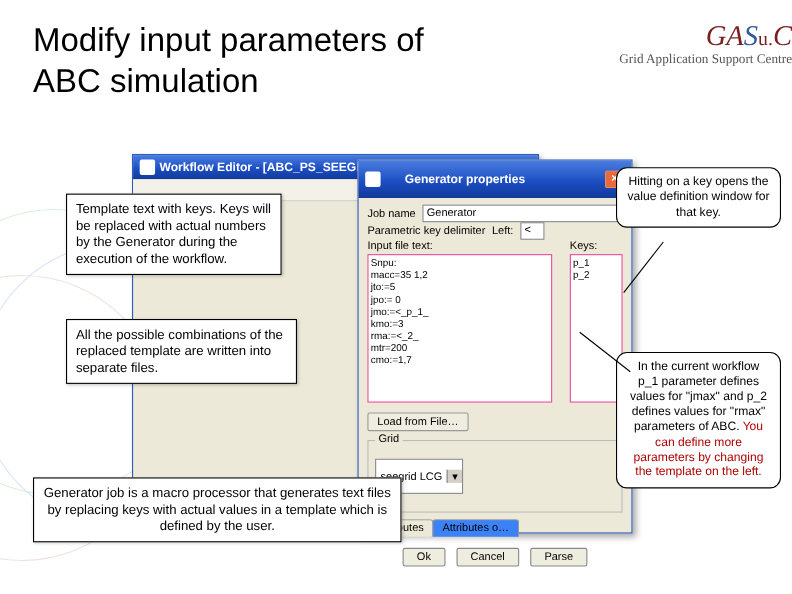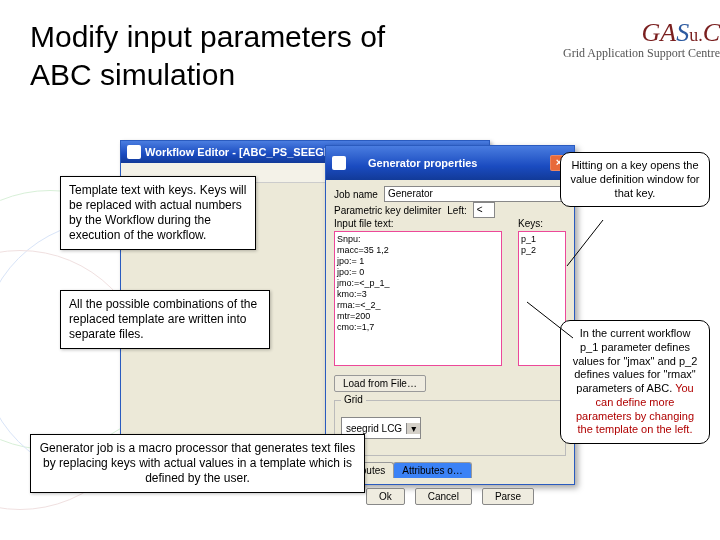--- a/index.html
+++ b/index.html
@@ -91,21 +91,21 @@
     margin-top: 8px;
     border: 1px solid #bbb; padding: 16px 6px;
     position: relative;
   }
   .grid-section .legend {
     position: absolute; top: -7px; left: 6px; background: #ece9d8;
     padding: 0 3px; font-size: 10px;
   }
   .combo {
     display: inline-flex; border: 1px solid #888; background: #fff;
-    height: 22px; font-size: 10px; align-items: center;
+    height: 32px; font-size: 10px; align-items: center;
   }
   .combo span { padding: 0 4px; }
   .combo .arrow { width: 14px; background: #d4d0c8; text-align: center; border-left: 1px solid #888; }
 
   .tabstrip { margin-top: 6px; display: flex; gap: 0; font-size: 10px; }
   .tab {
     padding: 2px 8px; border: 1px solid #999; border-bottom: none;
     background: #ece9d8; border-radius: 3px 3px 0 0; margin-right: -1px;
   }
   .tab.inactive { background: #3b82f6; }
@@ -179,21 +179,21 @@
       <span class="lbl">Parametric key delimiter</span>
       <span class="lbl">Left:</span>
       <div class="txtfield" style="flex:0 0 22px">&lt;</div>
     </div>
     <div class="row2">
       <div class="col-left">
         <div class="section-label">Input file text:</div>
         <div class="listbox" id="template-box">
             <span>Snpu:</span>
             <span>macc=35 1,2</span>
-            <span>jpo:= 1</span>
+            <span>jto:=5</span>
             <span>jpo:= 0</span>
             <span>jmo:=&lt;_p_1_</span>
             <span>kmo:=3</span>
             <span>rma:=&lt;_2_</span>
             <span>mtr=200</span>
             <span>cmo:=1,7</span>
           </div>
       </div>
       <div class="col-right">
         <div class="section-label">Keys:</div>
@@ -219,21 +219,21 @@
     </div>
 
     <div class="btnrow">
       <div class="dlg-btn">Ok</div>
       <div class="dlg-btn">Cancel</div>
       <div class="dlg-btn">Parse</div>
     </div>
   </div>
 </div>
 
-<div class="note" style="left:60px; top:176px; width:196px;">Template text with keys. Keys will be replaced with actual numbers by the Workflow during the execution of the workflow.</div>
+<div class="note" style="left:60px; top:176px; width:196px;">Template text with keys. Keys will be replaced with actual numbers by the Generator during the execution of the workflow.</div>
 <div class="note" style="left:60px; top:290px; width:210px;">All the possible combinations of the replaced template are written into separate files.</div>
 <div class="note" style="left:30px; top:434px; width:335px;text-align:center;">Generator job is a macro processor that generates text files by replacing keys with actual values in a template which is defined by the user.</div>
 
 <div class="callout" style="right:10px; top:152px;">Hitting on a key opens the value definition window for that key.</div>
 <div class="callout-pointer" style="left:565px; top:218px;">
   <svg width="40" height="50">
       <path d="M38 2 L2 48" stroke="#000" fill="none" stroke-width="1"></path>
     </svg>
 </div>
 

